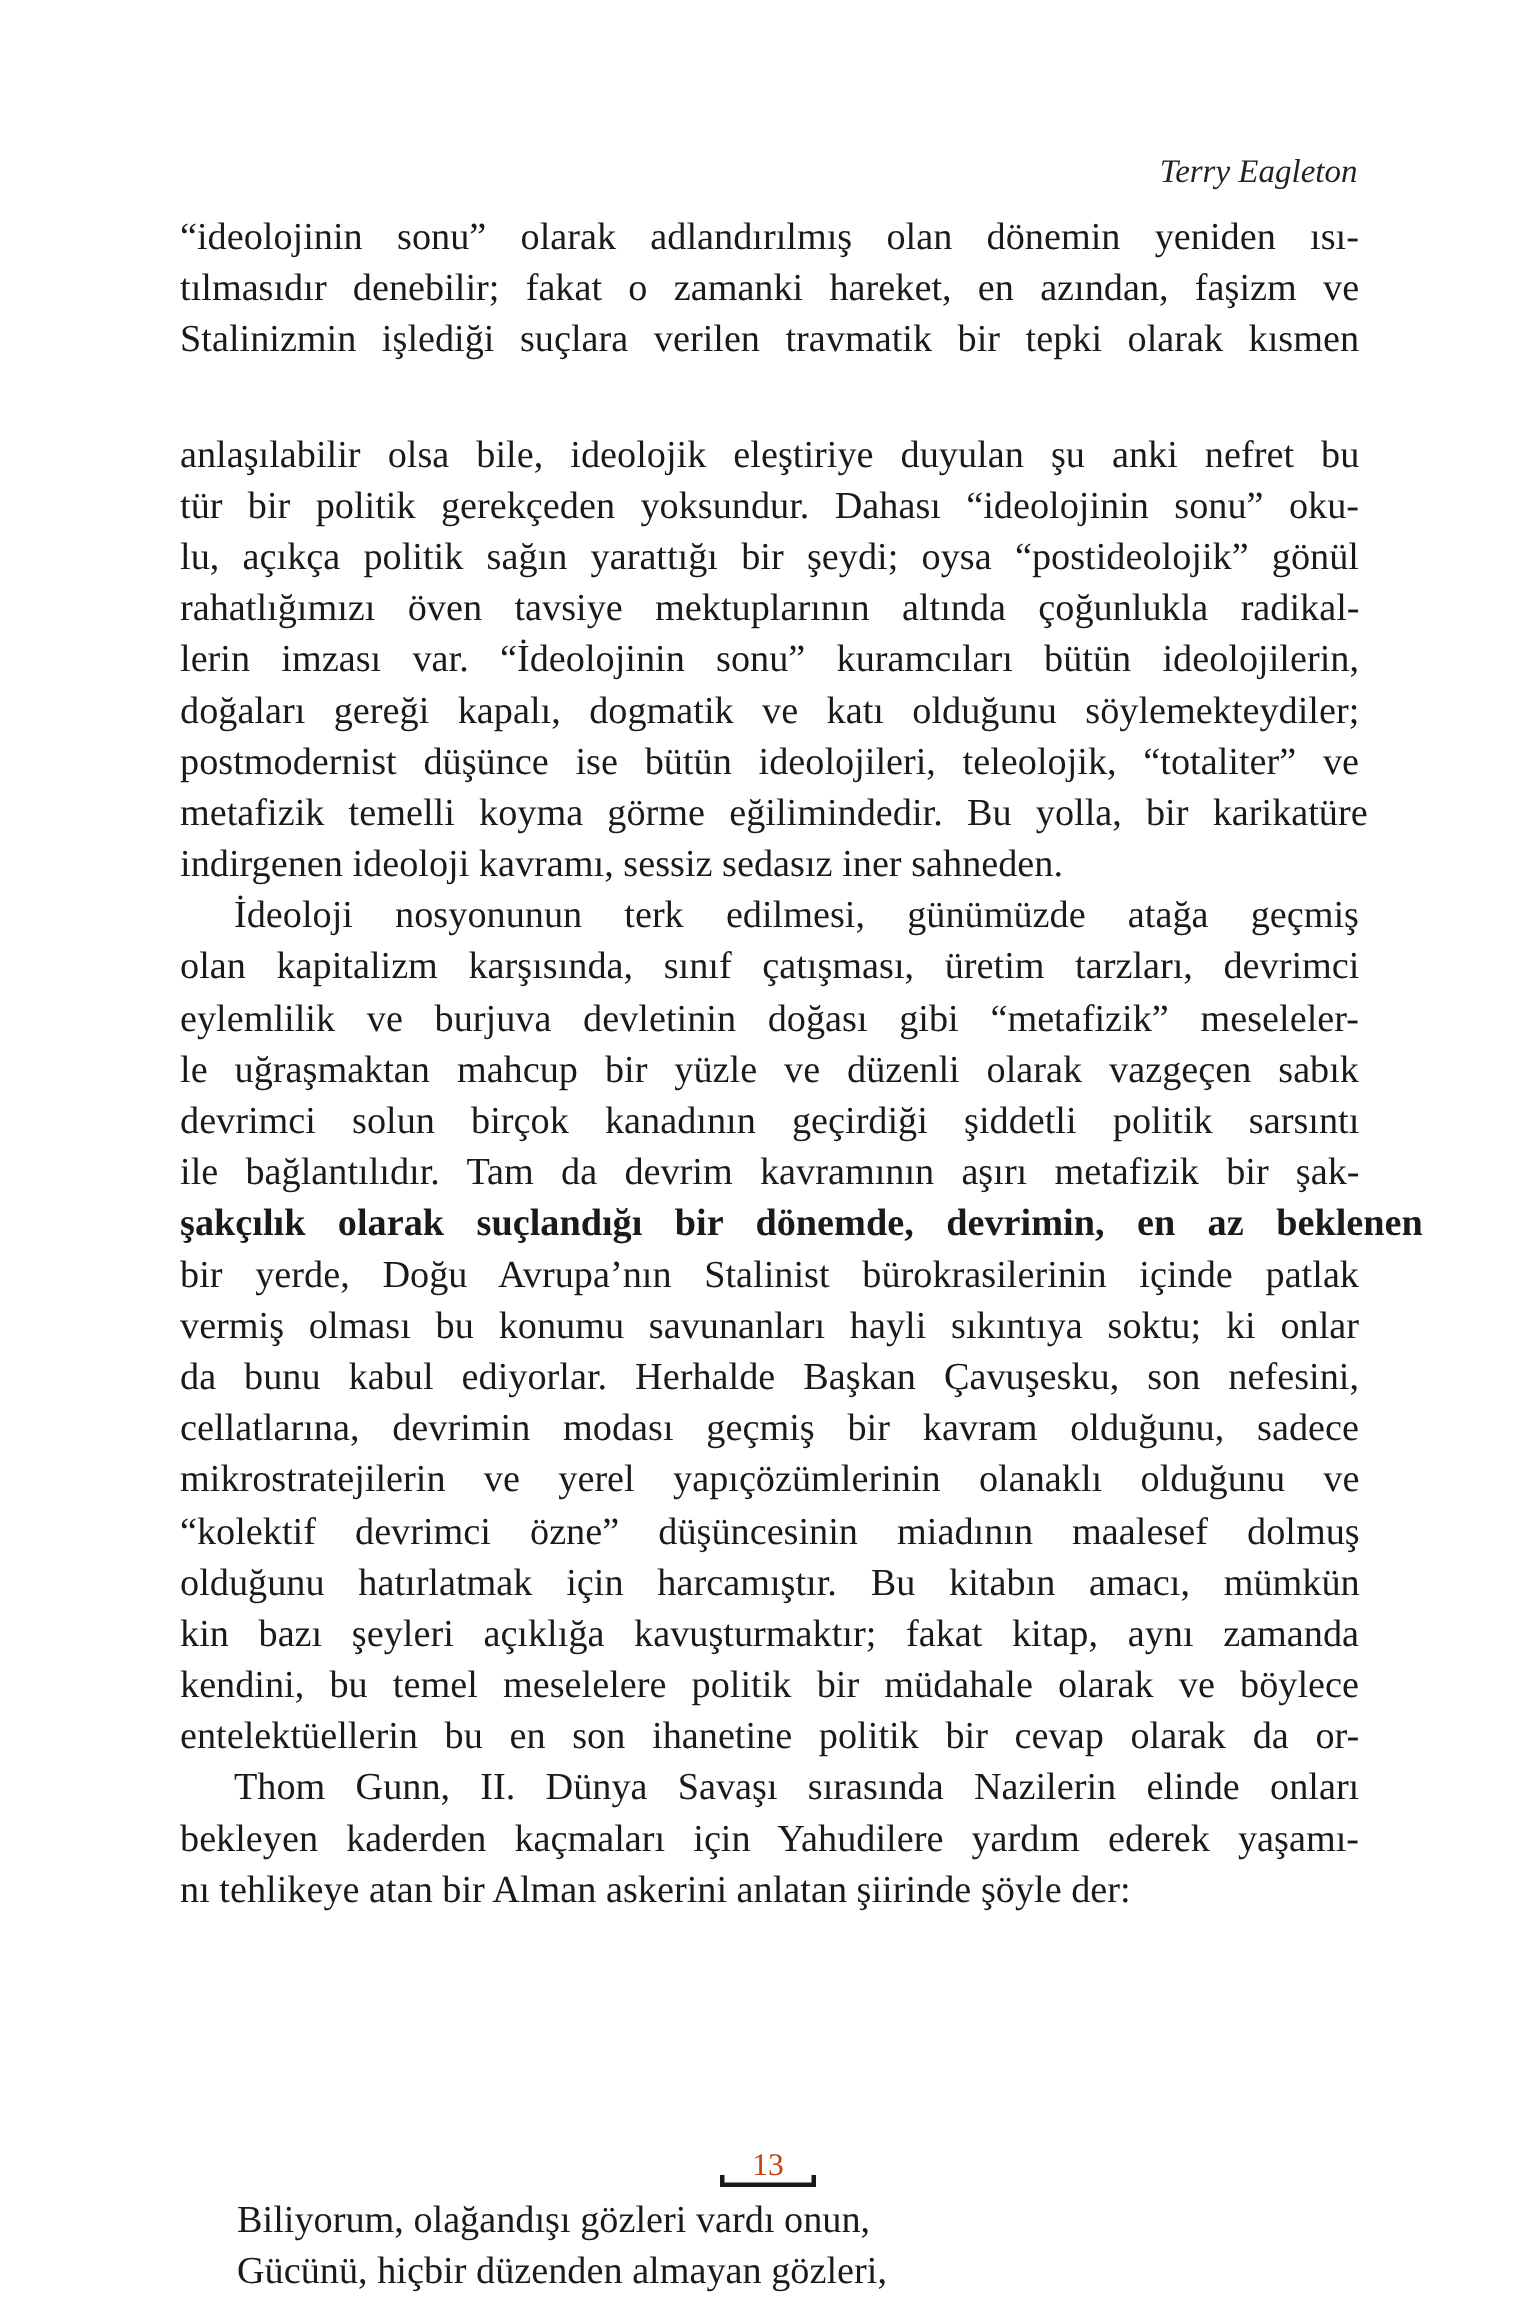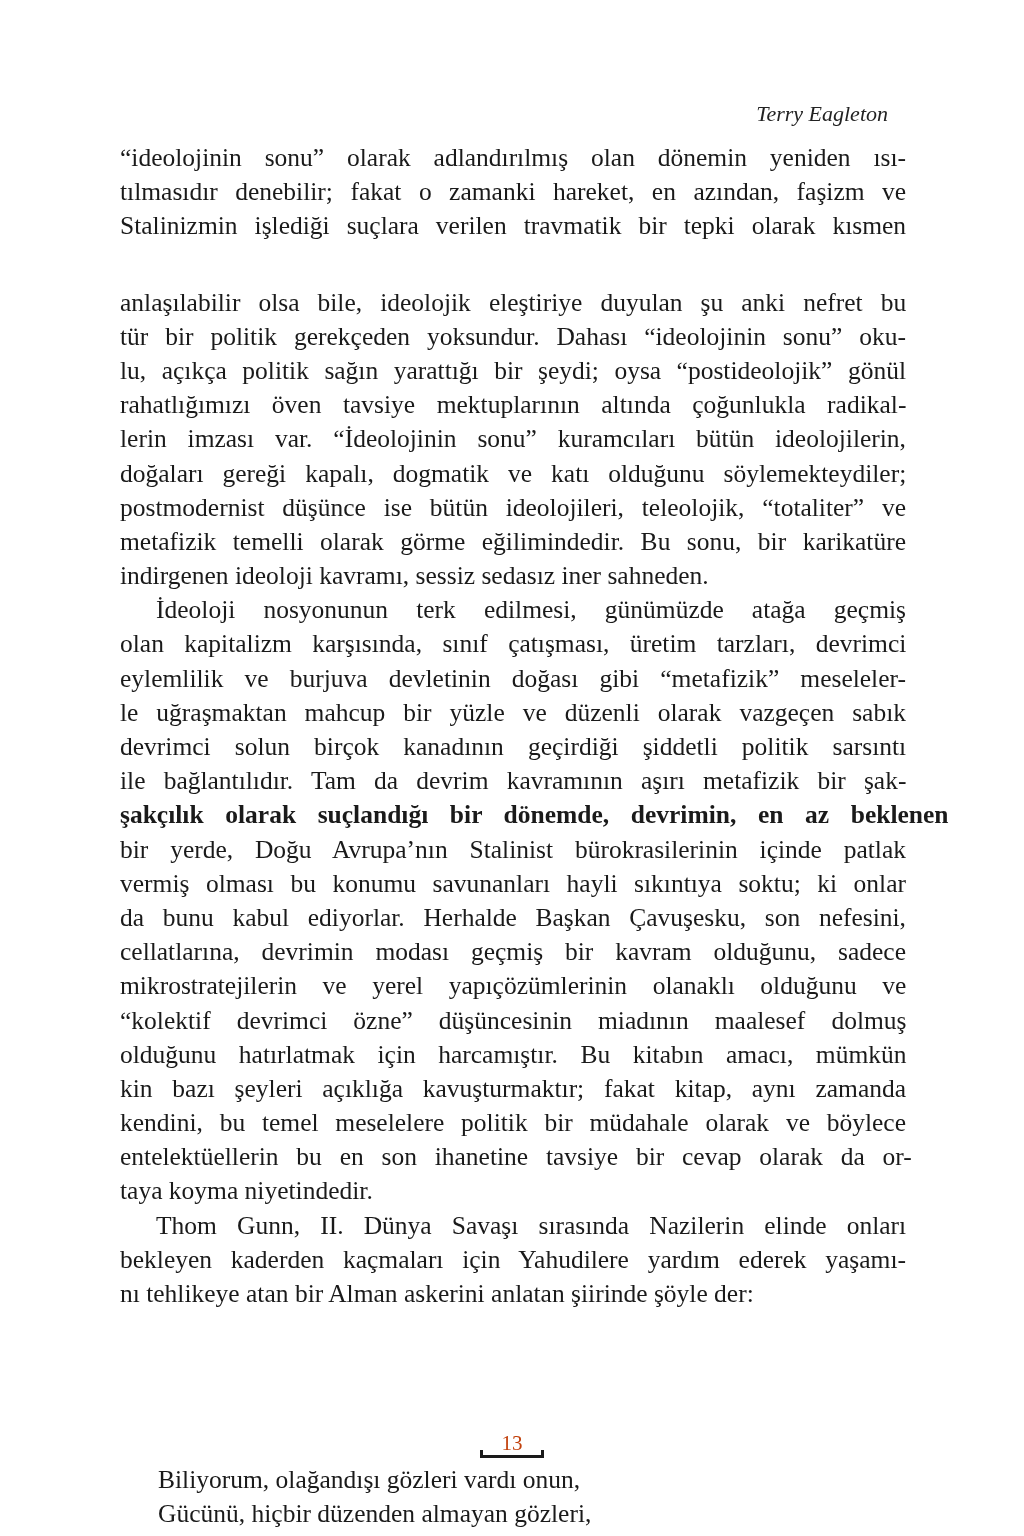--- a/index.html
+++ b/index.html
@@ -11,21 +11,21 @@
     width: 1024px;
     height: 1536px;
     position: relative;
     overflow: hidden;
     font-family: "Liberation Serif", "DejaVu Serif", serif;
     color: #1a1a1a;
   }
   .running-head {
     position: absolute;
     top: 100px;
-    right: 136px;
+    right: 119px;
     font-style: italic;
     font-size: 22px;
     line-height: 28px;
     color: #222;
   }
   .text-block {
     position: absolute;
     left: 120px;
     top: 141px;
     width: 786px;
@@ -92,42 +92,41 @@
     <span class="line" style="display: block; width: auto; word-spacing: 16.4286px;">“ideolojinin sonu” olarak adlandırılmış olan dönemin yeniden ısı-</span>
     <span class="line" style="display: block; width: auto; word-spacing: 11.1111px;">tılmasıdır denebilir; fakat o zamanki hareket, en azından, faşizm ve</span>
     <span class="line" style="display: block; width: auto; word-spacing: 10.625px;">Stalinizmin işlediği suçlara verilen travmatik bir tepki olarak kısmen</span>
     <span class="line" style="display: block; width: auto; word-spacing: 11.6667px; margin-top: 42px;">anlaşılabilir olsa bile, ideolojik eleştiriye duyulan şu anki nefret bu</span>
     <span class="line" style="display: block; width: auto; word-spacing: 10.5px;">tür bir politik gerekçeden yoksundur. Dahası “ideolojinin sonu” oku-</span>
     <span class="line" style="display: block; width: auto; word-spacing: 9.11111px;">lu, açıkça politik sağın yarattığı bir şeydi; oysa “postideolojik” gönül</span>
     <span class="line" style="display: block; width: auto; word-spacing: 15.1667px;">rahatlığımızı öven tavsiye mektuplarının altında çoğunlukla radikal-</span>
     <span class="line" style="display: block; width: auto; word-spacing: 14.4286px;">lerin imzası var. “İdeolojinin sonu” kuramcıları bütün ideolojilerin,</span>
     <span class="line" style="display: block; width: auto; word-spacing: 12.5714px;">doğaları gereği kapalı, dogmatik ve katı olduğunu söylemekteydiler;</span>
     <span class="line" style="display: block; width: auto; word-spacing: 11.4286px;">postmodernist düşünce ise bütün ideolojileri, teleolojik, “totaliter” ve</span>
-    <span class="line" style="display: block; width: auto; word-spacing: 9.75px;">metafizik temelli olarak görme eğilimindedir. Bu sonu, bir karikatüre</span>
+    <span class="line" style="display: block; width: auto; word-spacing: 9.75px;">metafizik temelli koyma görme eğilimindedir. Bu yolla, bir karikatüre</span>
     <span class="line last">indirgenen ideoloji kavramı, sessiz sedasız iner sahneden.</span>
   </div>
   <div>
     <span class="line indent" style="display: block; width: auto; word-spacing: 21.6667px;">İdeoloji nosyonunun terk edilmesi, günümüzde atağa geçmiş</span>
     <span class="line" style="display: block; width: auto; word-spacing: 14px;">olan kapitalizm karşısında, sınıf çatışması, üretim tarzları, devrimci</span>
     <span class="line" style="display: block; width: auto; word-spacing: 14.7143px;">eylemlilik ve burjuva devletinin doğası gibi “metafizik” meseleler-</span>
     <span class="line" style="display: block; width: auto; word-spacing: 11.5556px;">le uğraşmaktan mahcup bir yüzle ve düzenli olarak vazgeçen sabık</span>
     <span class="line" style="display: block; width: auto; word-spacing: 17.7143px;">devrimci solun birçok kanadının geçirdiği şiddetli politik sarsıntı</span>
     <span class="line" style="display: block; width: auto; word-spacing: 11.7778px;">ile bağlantılıdır. Tam da devrim kavramının aşırı metafizik bir şak-</span>
     <span class="line" style="display: block; width: auto; word-spacing: 15.25px; font-weight: bold;">şakçılık olarak suçlandığı bir dönemde, devrimin, en az beklenen</span>
     <span class="line" style="display: block; width: auto; word-spacing: 15.4286px;">bir yerde, Doğu Avrupa’nın Stalinist bürokrasilerinin içinde patlak</span>
     <span class="line" style="display: block; width: auto; word-spacing: 10.1111px;">vermiş olması bu konumu savunanları hayli sıkıntıya soktu; ki onlar</span>
     <span class="line" style="display: block; width: auto; word-spacing: 12.25px;">da bunu kabul ediyorlar. Herhalde Başkan Çavuşesku, son nefesini,</span>
     <span class="line" style="display: block; width: auto; word-spacing: 15.4286px;">cellatlarına, devrimin modası geçmiş bir kavram olduğunu, sadece</span>
     <span class="line" style="display: block; width: auto; word-spacing: 19.1667px;">mikrostratejilerin ve yerel yapıçözümlerinin olanaklı olduğunu ve</span>
     <span class="line" style="display: block; width: auto; word-spacing: 19.6667px;">“kolektif devrimci özne” düşüncesinin miadının maalesef dolmuş</span>
     <span class="line" style="display: block; width: auto; word-spacing: 16.1429px;">olduğunu hatırlatmak için harcamıştır. Bu kitabın amacı, mümkün</span>
     <span class="line" style="display: block; width: auto; word-spacing: 13.375px;">kin bazı şeyleri açıklığa kavuşturmaktır; fakat kitap, aynı zamanda</span>
     <span class="line" style="display: block; width: auto; word-spacing: 10.3333px;">kendini, bu temel meselelere politik bir müdahale olarak ve böylece</span>
-    <span class="line" style="display: block; width: auto; word-spacing: 11.4px;">entelektüellerin bu en son ihanetine tavsiye bir cevap olarak da or-</span>
-    <span class="line last">taya koyma niyetindedir.</span>
+    <span class="line" style="display: block; width: auto; word-spacing: 11.4px;">entelektüellerin bu en son ihanetine politik bir cevap olarak da or-</span>
   </div>
   <div>
     <span class="line indent" style="display: block; width: auto; word-spacing: 13.75px;">Thom Gunn, II. Dünya Savaşı sırasında Nazilerin elinde onları</span>
     <span class="line" style="display: block; width: auto; word-spacing: 12.2857px;">bekleyen kaderden kaçmaları için Yahudilere yardım ederek yaşamı-</span>
     <span class="line last">nı tehlikeye atan bir Alman askerini anlatan şiirinde şöyle der:</span>
   </div>
 </div>
 
 <div class="poem">
   <span class="pline">Biliyorum, olağandışı gözleri vardı onun,</span>

